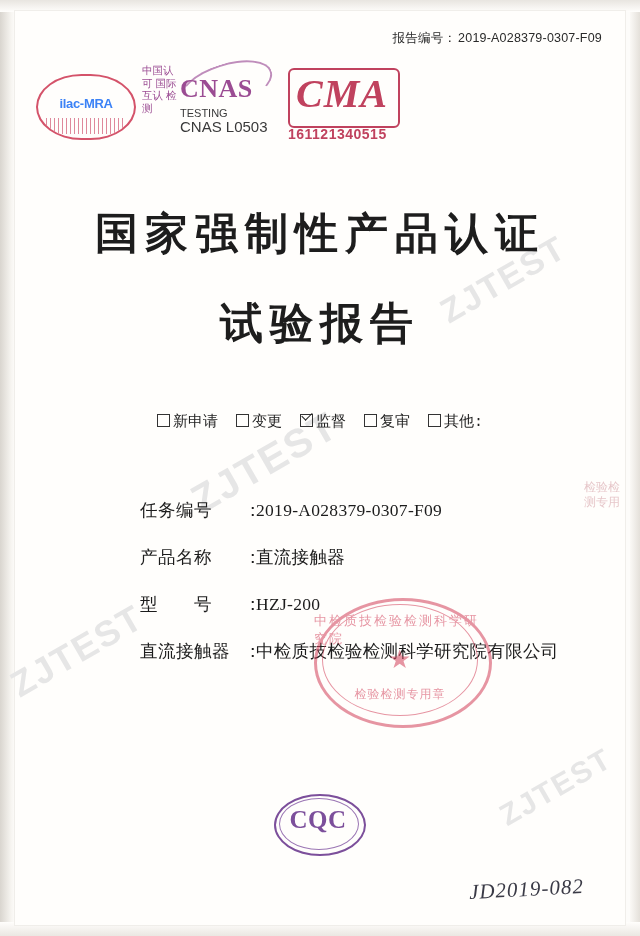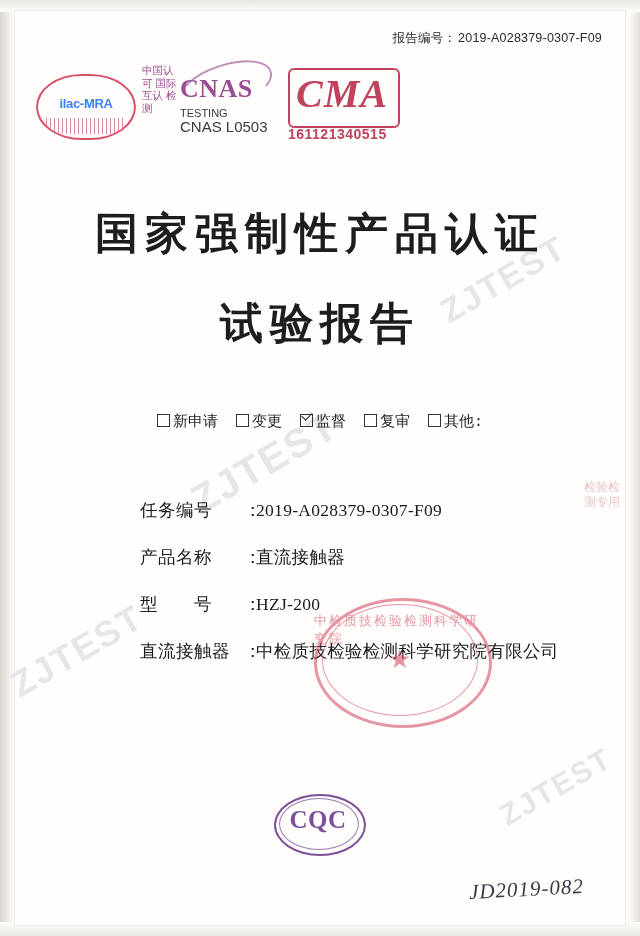--- a/index.html
+++ b/index.html
@@ -461,20 +461,21 @@
         <span class="fcolon">：</span>
         <span class="fvalue">中检质技检验检测科学研究院有限公司</span>
       </div>
     </div>
 
     <div class="stamp">
       <div class="outer"></div>
       <div class="inner"></div>
       <div class="toptext">中检质技检验检测科学研究院</div>
       <div class="star">★</div>
+      <div class="bottomtext">检验检测专用章</div>
     </div>
 
     <div class="cqc">
       <div class="ring"></div>
       <div class="ring2"></div>
       <div class="word">CQC</div>
     </div>
 
     <div class="handwriting">JD2019-082</div>
 

